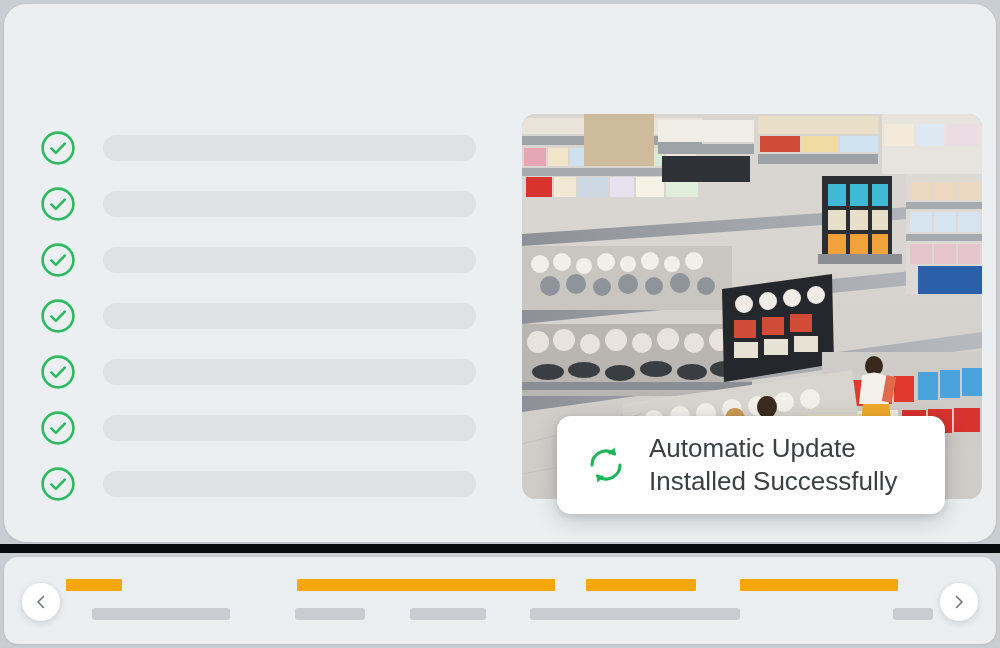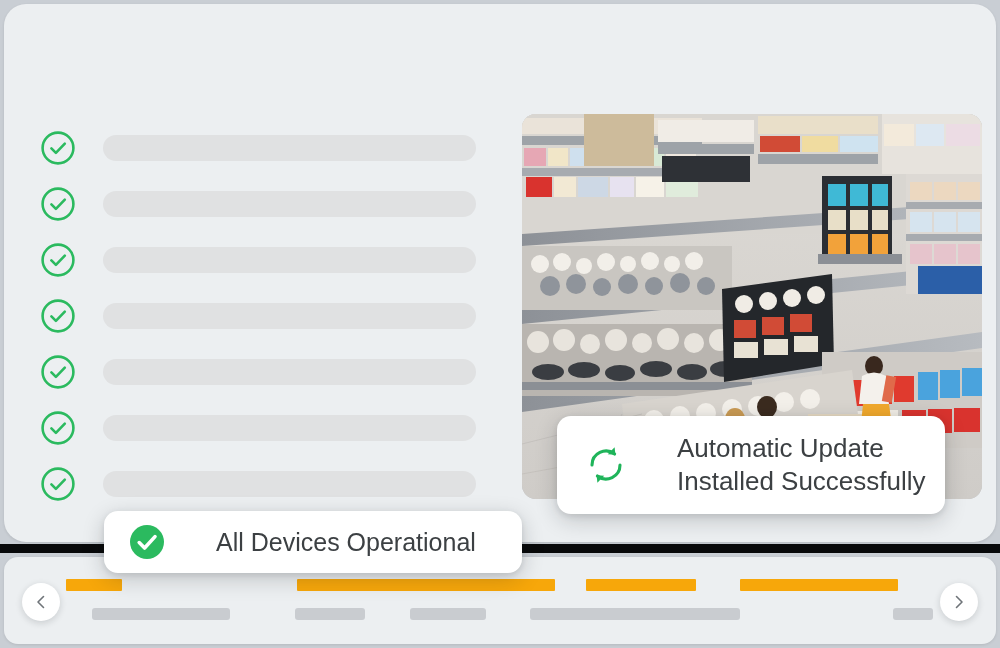--- a/index.html
+++ b/index.html
@@ -79,21 +79,20 @@
   .feed-img { position: absolute; inset: 0; }
 
   
   .toast {
     position: absolute;
     background: #ffffff;
     border-radius: 14px;
     display: flex;
     align-items: center;
     box-shadow: 0 6px 22px rgba(20,24,30,0.20), 0 2px 6px rgba(20,24,30,0.10);
-    gap: 28px;
   }
   #toast-update {
     left: 553px;
     top: 412px;
     width: 388px;
     height: 98px;
     padding-left: 28px;
   }
   #toast-devices {
     left: 104px;
@@ -477,27 +476,20 @@
         <path d="M12.4 38.8 L11.6 31.2 L19.2 31.8 Z" fill="#1FB45A"></path>
       </svg>
       <div class="toast-text">Automatic Update
 Installed Successfully</div>
     </div>
 
   </div>
 
   <div class="dark-band"></div>
 
-  <div class="toast" id="toast-devices">
-    <svg class="toast-icon" id="check-filled-icon" viewBox="0 0 38 38">
-      <circle cx="19" cy="19" r="17" fill="#2BBA5F"></circle>
-      <path d="M11.2 19.6 L16.6 25 L27 13.6" fill="none" stroke="#ffffff" stroke-width="3.6" stroke-linecap="round" stroke-linejoin="round"></path>
-    </svg>
-    <div class="toast-text">All Devices Operational</div>
-  </div>
 
   <div class="bottom-bar">
     <div id="orange-bars">
         <div class="orange-bar" style="left: 62px; width: 56px; background: rgb(247, 167, 10);"></div>
         <div class="orange-bar" style="left: 293px; width: 258px; background: rgb(247, 167, 10);"></div>
         <div class="orange-bar" style="left: 582px; width: 110px; background: rgb(247, 167, 10);"></div>
         <div class="orange-bar" style="left: 736px; width: 158px; background: rgb(247, 167, 10);"></div>
       </div>
     <div id="grey-bars">
         <div class="grey-bar" style="left: 88px; width: 138px; background: rgb(201, 204, 208);"></div>

